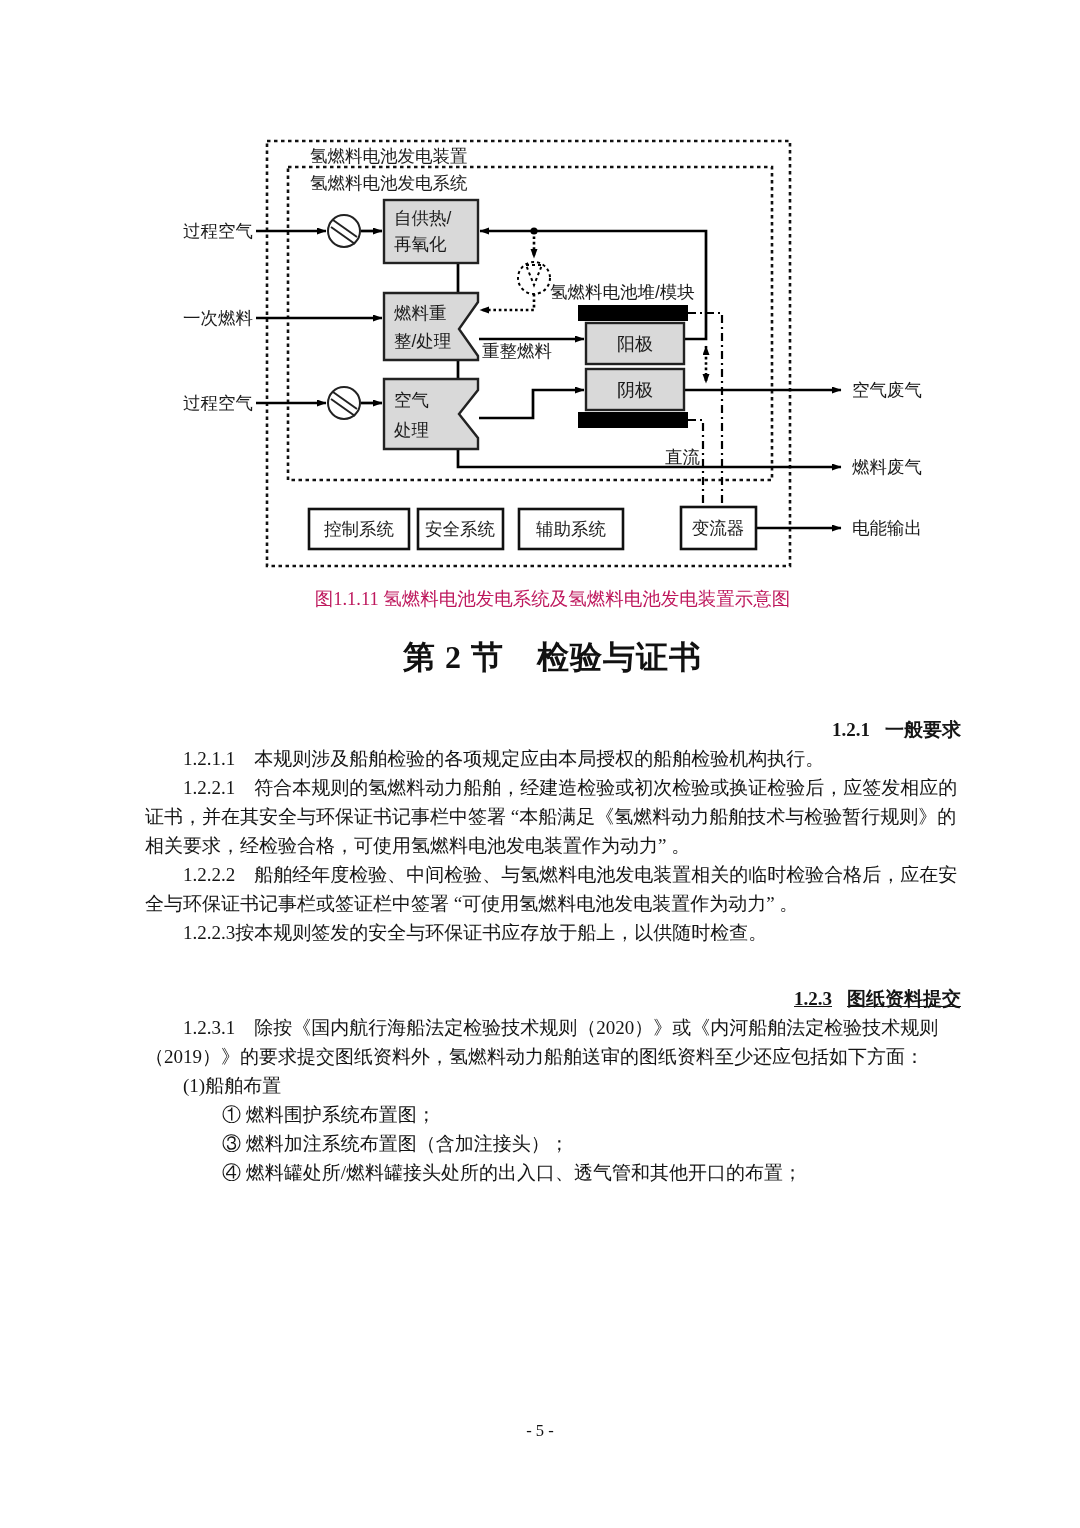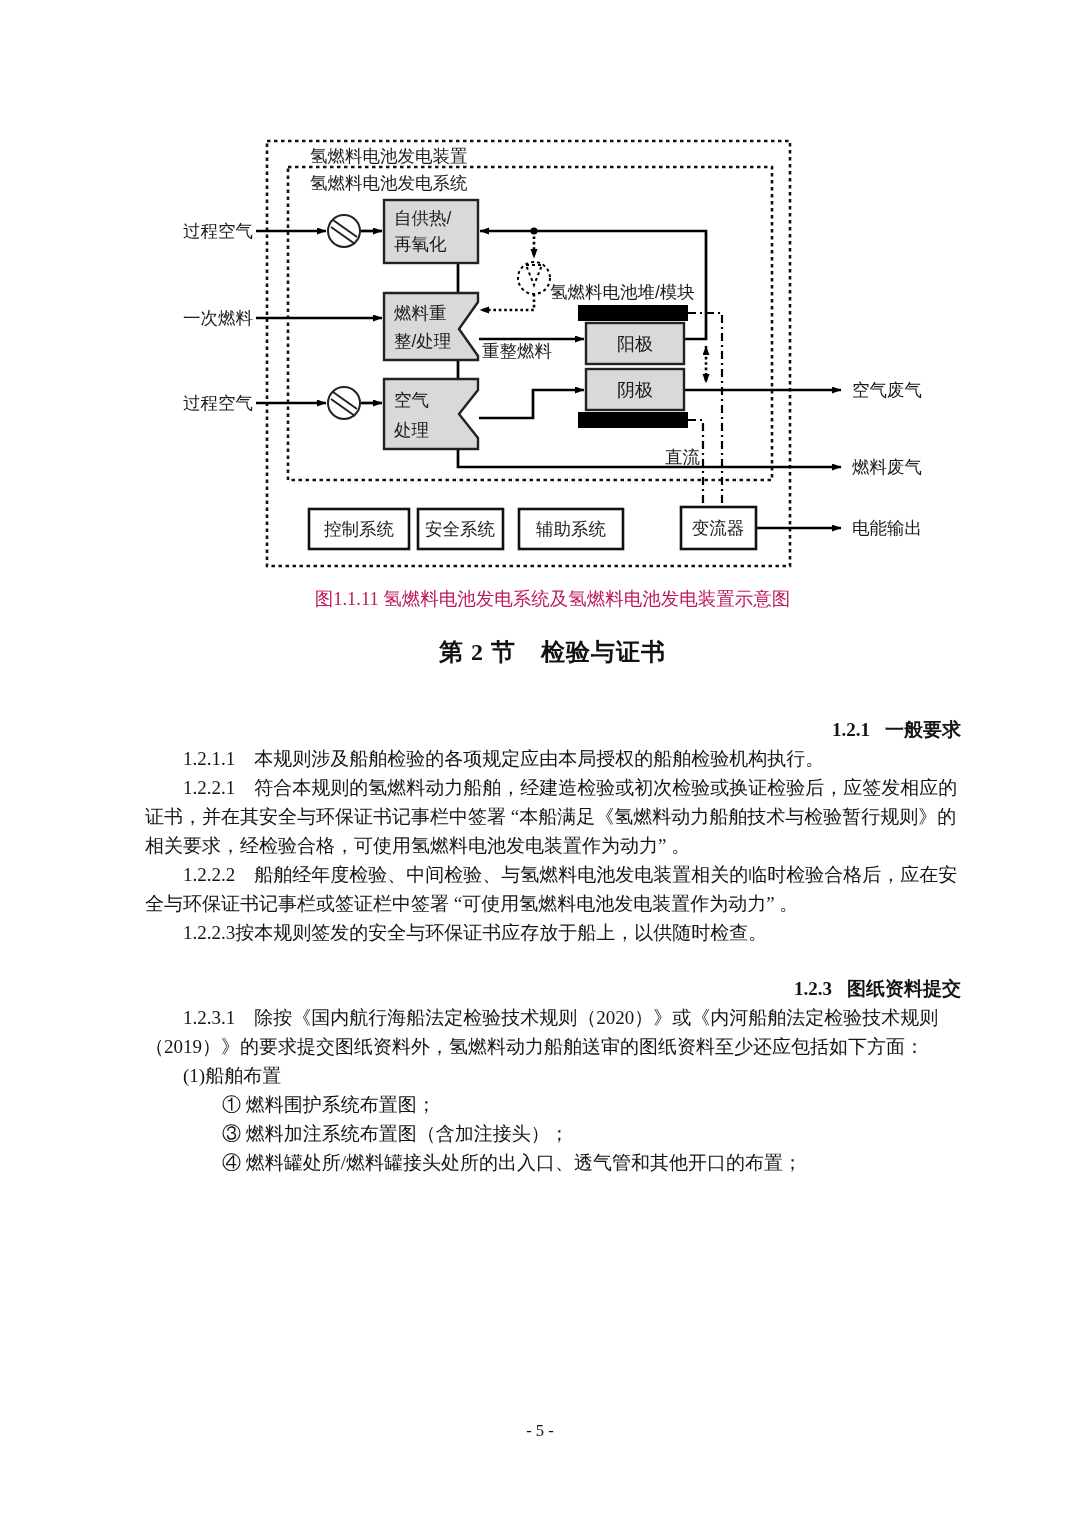--- a/index.html
+++ b/index.html
@@ -27,36 +27,36 @@
   .dashdot{fill:none;stroke:#000;stroke-width:2.2;stroke-dasharray:8 4 2 4;}
   .vdash{fill:none;stroke:#000;stroke-width:2;stroke-dasharray:3 3;}
   .ctr{text-anchor:middle;}
   
   .caption{
     position:absolute;left:145px;top:586px;width:815px;
     text-align:center;font-size:18.5px;color:#be185d;
   }
   .sec-title{
     position:absolute;left:145px;top:636px;width:815px;margin:0;
-    text-align:center;font-size:24px;font-weight:600;color:#111;
+    text-align:center;font-size:32px;font-weight:600;color:#111;
     letter-spacing:1px;
   }
   .body-text{
     position:absolute;left:145px;top:715px;width:816px;
     font-size:19px;line-height:29px;color:#151515;
   }
   .body-text p{margin:0;}
   .sub{
     margin:29px 0 0 0;font-size:19px;line-height:29px;font-weight:bold;
     text-indent:38px;
     text-align:right;
   }
   .sub .sub-title{margin-left:15px;}
   .sub.first{margin-top:0;}
-  .sub.gap27{margin-top:27px;}
+  .sub.gap27{margin-top:37px;text-decoration:underline;}
   .para{text-indent:38px;}
   .intro{text-indent:38px;}
   .item{padding-left:77px;}
   .pageno{
     position:absolute;left:0;top:1421px;width:1080px;
     text-align:center;font-size:16.5px;color:#111;
     font-family:"Liberation Serif","DejaVu Serif",serif;
   }
 </style>
 </head>

